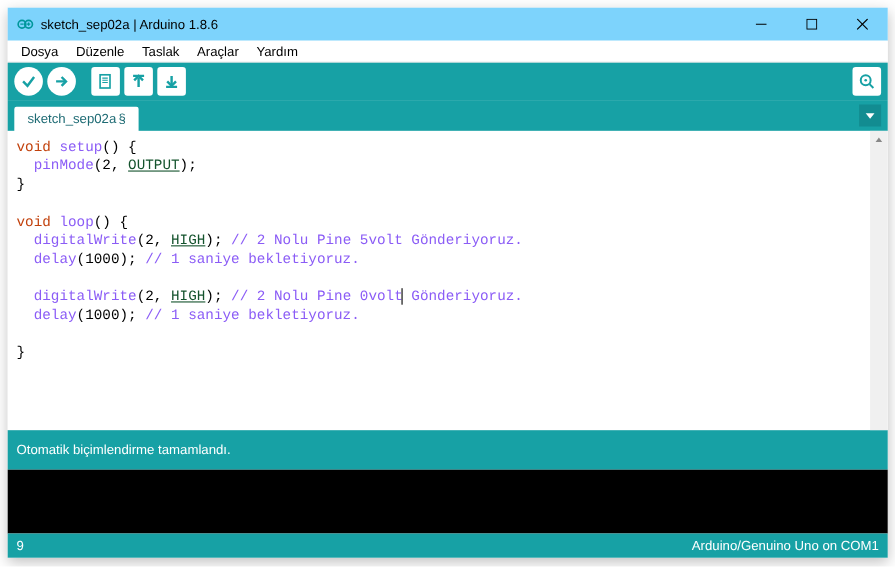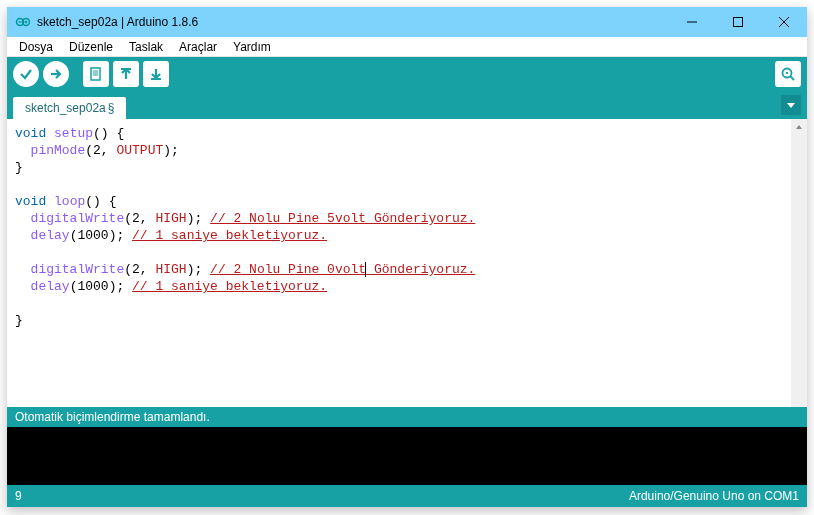--- a/index.html
+++ b/index.html
@@ -130,39 +130,39 @@
   .editor {
     flex: 1;
     padding: 6px 8px;
     font-family: Consolas, "Courier New", monospace;
     font-size: 13px;
     line-height: 17px;
     color: #000;
     white-space: pre;
     overflow: hidden;
   }
-  .kw { color: #0369a1; }      
+  .kw { color: #c2410c; }      
   .fn { color: #8b5cf6; }      
-  .const { color: #b91c1c; }
-  .comment { color: #b91c1c; text-decoration: underline; }
+  .const { color: #14532d; text-decoration: underline; }
+  .comment { color: #8b5cf6; }
   .cursor { border-right: 1px solid #000; margin-left:-1px; }
   .scroll-track {
     width: 16px;
     background: #f0f0f0;
     position: relative;
   }
   .scroll-thumb-top {
     position:absolute; top:0; left:0; right:0;
     height:16px;
     display:flex;align-items:center;justify-content:center;
     color:#666;font-size:9px;
   }
   
   .status-msg {
-    height: 20px;
+    height: 36px;
     background: #17A1A5;
     color: #fff;
     font-size: 12px;
     padding: 2px 8px;
     display: flex; align-items: center;
   }
   
   .console {
     height: 58px;
     background: #000;

